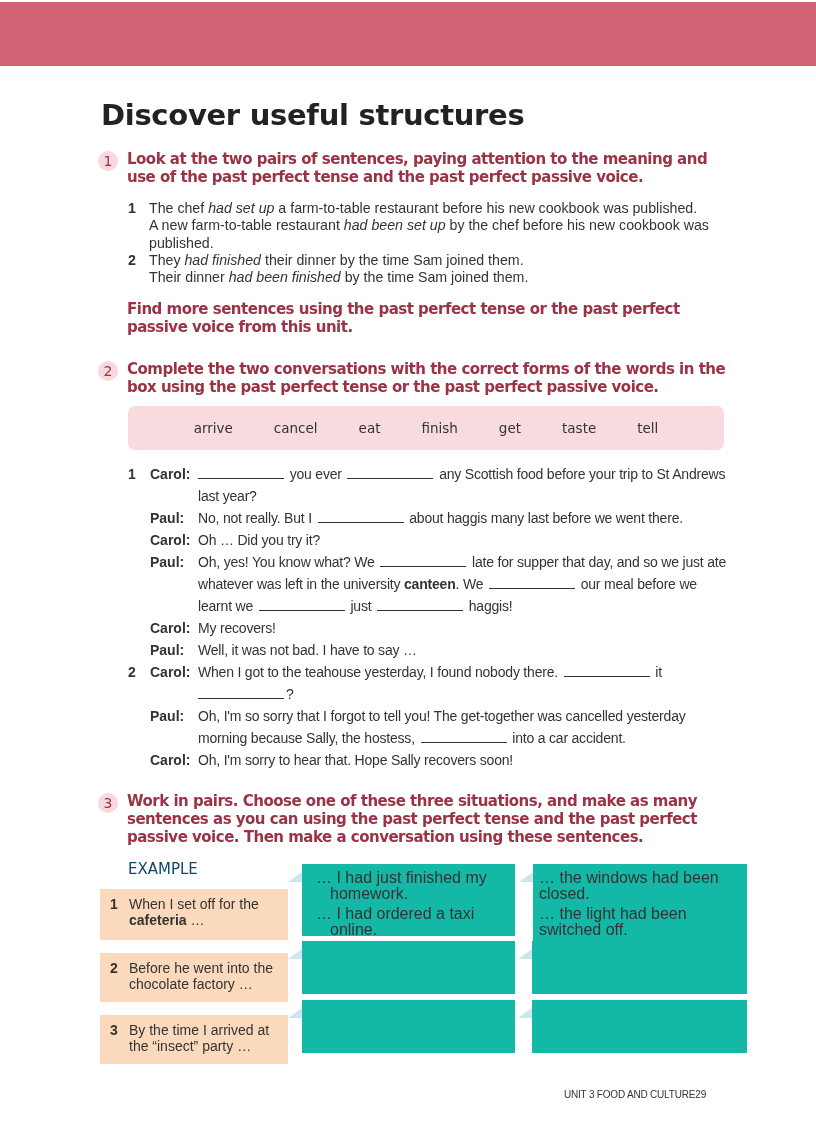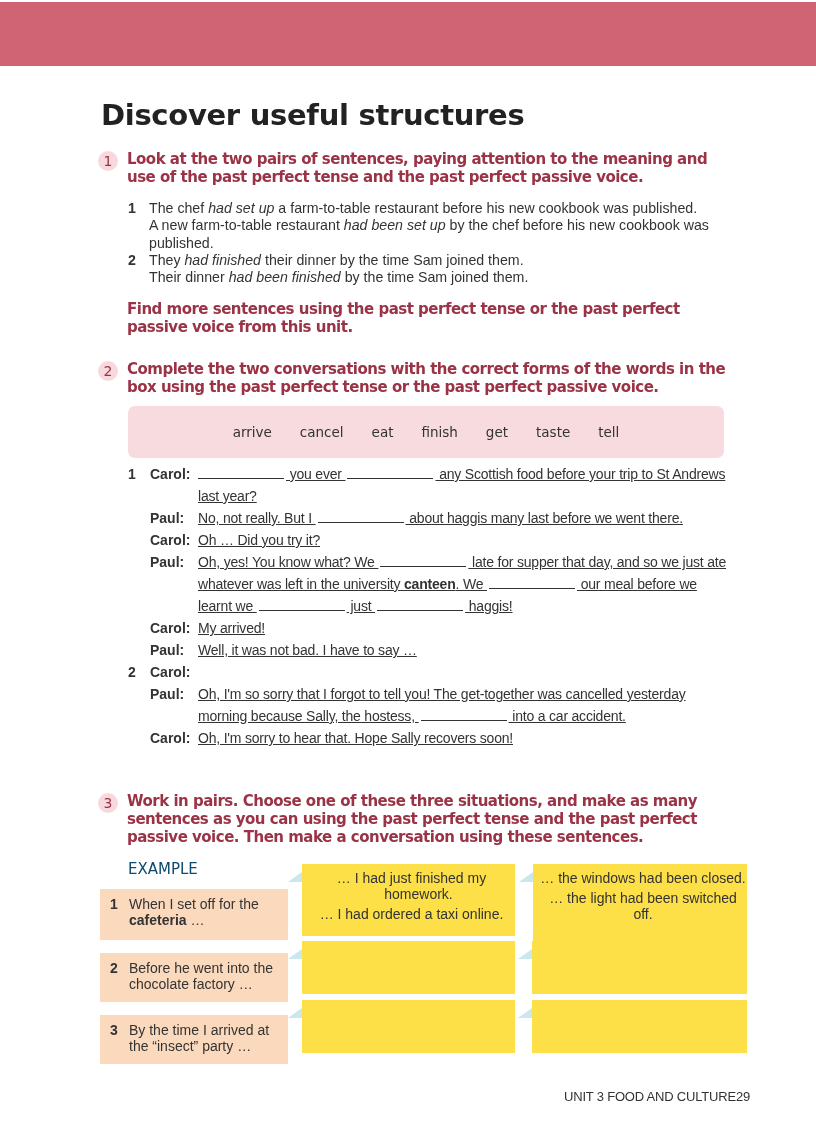--- a/index.html
+++ b/index.html
@@ -7,36 +7,36 @@
     body { position: relative; font-family: "Liberation Sans", sans-serif; color: #333333; }
     .topband { position: absolute; left: 0; top: 2px; width: 816px; height: 64px; background: #d06374; }
     .page-title { position: absolute; left: 101px; top: 98px; font-family: "DejaVu Sans", sans-serif; font-size: 29px; color: #222; letter-spacing: -0.3px; }
     .ex-head { position: absolute; left: 98px; display: flex; }
     .num-badge { width: 20px; height: 20px; border-radius: 50%; background: #f7d9dd; color: #9a3346; font-family: "DejaVu Sans", sans-serif; font-size: 14px; display: flex; align-items: center; justify-content: center; margin-top: 1px; flex-shrink: 0; }
     .ex-text { margin-left: 9px; font-family: "DejaVu Sans", sans-serif; font-weight: bold; font-size: 15px; line-height: 18px; color: #9a3346; letter-spacing: -0.5px; }
     .sent-list { position: absolute; left: 128px; top: 200px; width: 600px; font-size: 14.2px; line-height: 17.3px; color: #333; }
     .sent-row { display: flex; }
     .sent-num { width: 21px; font-weight: bold; flex-shrink: 0; }
     .sent-body { flex: 1; }
-    .wordbox { position: absolute; left: 128px; top: 406px; width: 596px; height: 52px; background: #f7dbde; border-radius: 7px; display: flex; justify-content: center; align-items: center; gap: 0; text-align: right; }
+    .wordbox { position: absolute; left: 128px; top: 406px; width: 596px; height: 44px; background: #f7dbde; border-radius: 7px; display: flex; justify-content: center; align-items: center; gap: 13px; text-align: right; }
     .word { font-family: "DejaVu Sans", sans-serif; font-size: 13.5px; color: #333; margin: 0 14px; }
     .dialog { position: absolute; left: 128px; top: 463px; width: 600px; font-size: 14px; line-height: 22px; color: #333; }
     .d-row { display: flex; }
     .d-num { width: 22px; font-weight: bold; flex-shrink: 0; }
     .d-spk { width: 48px; font-weight: bold; flex-shrink: 0; color: #333; }
-    .d-txt { flex: 1; letter-spacing: -0.2px; text-decoration: underline; }
+    .d-txt { flex: 1; letter-spacing: -0.2px; }
     .blank { display: inline-block; width: 86px; border-bottom: 1px solid #333; height: 12px; vertical-align: baseline; margin: 0 2px; }
     .example-label { position: absolute; left: 128px; top: 860px; font-family: "DejaVu Sans", sans-serif; font-size: 15px; color: #0c4a6e; }
     .sit { position: absolute; left: 100px; width: 188px; background: #fbd9bd; padding: 7px 8px 7px 10px; font-size: 14px; line-height: 16px; display: flex; }
     .sit-num { width: 19px; font-weight: bold; flex-shrink: 0; }
     .sit-txt b { font-weight: bold; margin-top: 35px; }
-    .bubble { position: absolute; background: #fde047; font-size: 14px; line-height: 16px; color: #333; text-align: center; }
+    .bubble { position: absolute; background: #14b8a6; font-size: 16px; line-height: 16px; color: #333; }
     .bubble::before { content: ""; position: absolute; left: -14px; top: 8px; width: 0; height: 0; border-top: 10px solid transparent; border-right: 14px solid #c9e7ee; border-bottom: 0 solid transparent; }
     .b-line { padding-left: 14px; text-indent: -14px; margin-bottom: 4px; }
-    .footer { position: absolute; left: 564px; top: 1089px; font-size: 13px; color: #333; display: flex; }
+    .footer { position: absolute; left: 564px; top: 1089px; font-size: 10px; color: #333; display: flex; }
     .footer .unit { letter-spacing: -0.2px; }
     .footer .pnum { }
   </style>
 </head>
 <body>
 
 <div class="topband"></div>
 
 <h1 class="page-title">Discover useful structures</h1>
 
@@ -99,31 +99,32 @@
     <span class="d-txt">Oh … Did you try it?</span>
   </div>
   <div class="d-row">
     <span class="d-num"></span>
     <span class="d-spk">Paul:</span>
     <span class="d-txt"><span>Oh, yes! You know what? We </span><span class="blank"></span><span> late for supper that day, and so we just ate whatever was left in the university </span><b>canteen</b><span>. We </span><span class="blank"></span><span> our meal before we learnt we </span><span class="blank"></span><span> just </span><span class="blank"></span><span> haggis!</span></span>
   </div>
   <div class="d-row">
     <span class="d-num"></span>
     <span class="d-spk">Carol:</span>
-    <span class="d-txt">My arrived!</span>
+    <span class="d-txt">My recovers!</span>
   </div>
   <div class="d-row">
     <span class="d-num"></span>
     <span class="d-spk">Paul:</span>
     <span class="d-txt">Well, it was not bad. I have to say …</span>
   </div>
 
   <div class="d-row">
     <span class="d-num">2</span>
     <span class="d-spk">Carol:</span>
+    <span class="d-txt"><span>When I got to the teahouse yesterday, I found nobody there. </span><span class="blank"></span><span> it </span><br><span class="blank" style="margin-left:0"></span><span>?</span></span>
   </div>
   <div class="d-row">
     <span class="d-num"></span>
     <span class="d-spk">Paul:</span>
     <span class="d-txt"><span>Oh, I'm so sorry that I forgot to tell you! The get-together was cancelled yesterday morning because Sally, the hostess, </span><span class="blank"></span><span> into a car accident.</span></span>
   </div>
   <div class="d-row">
     <span class="d-num"></span>
     <span class="d-spk">Carol:</span>
     <span class="d-txt">Oh, I'm sorry to hear that. Hope Sally recovers soon!</span>

